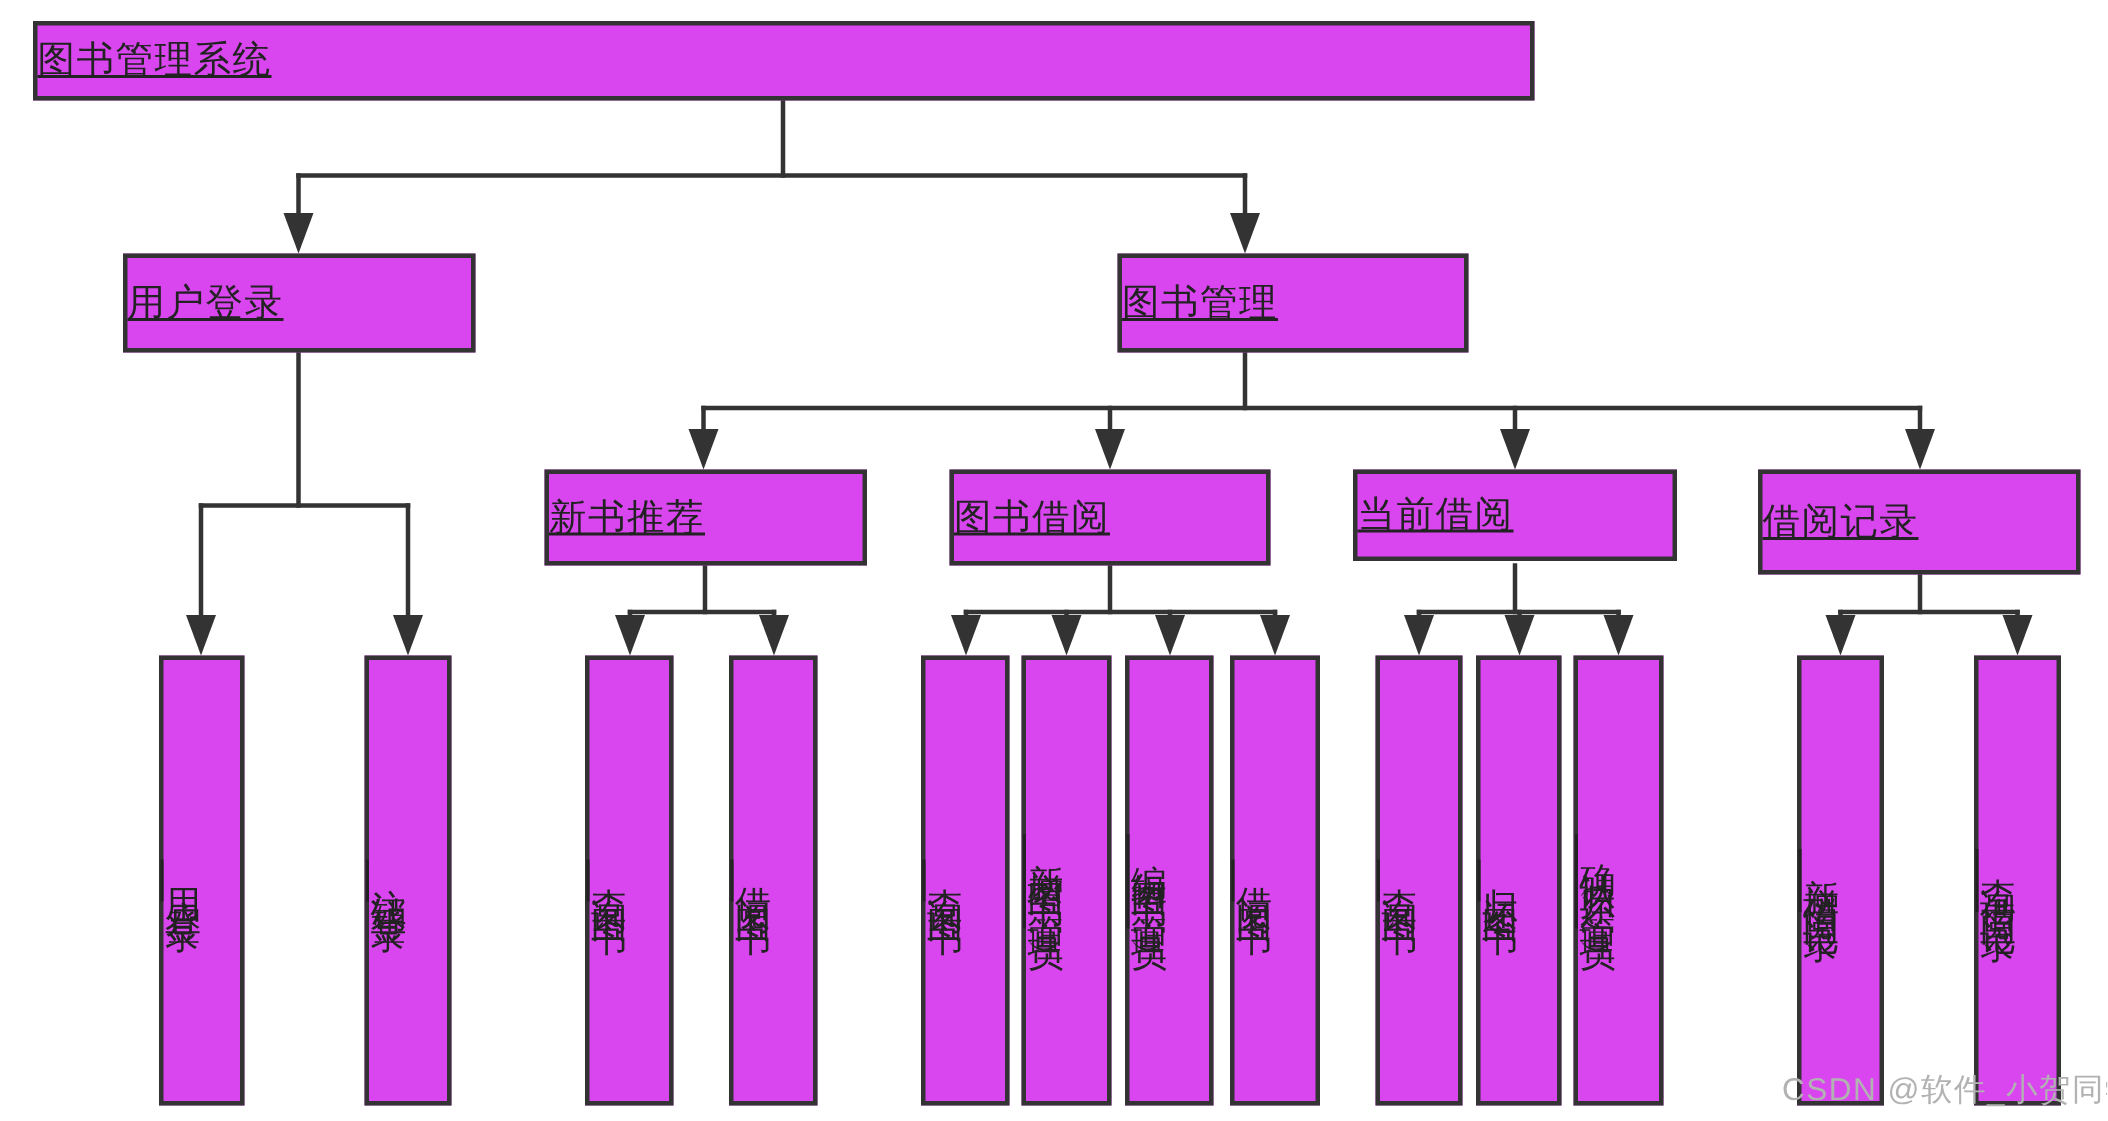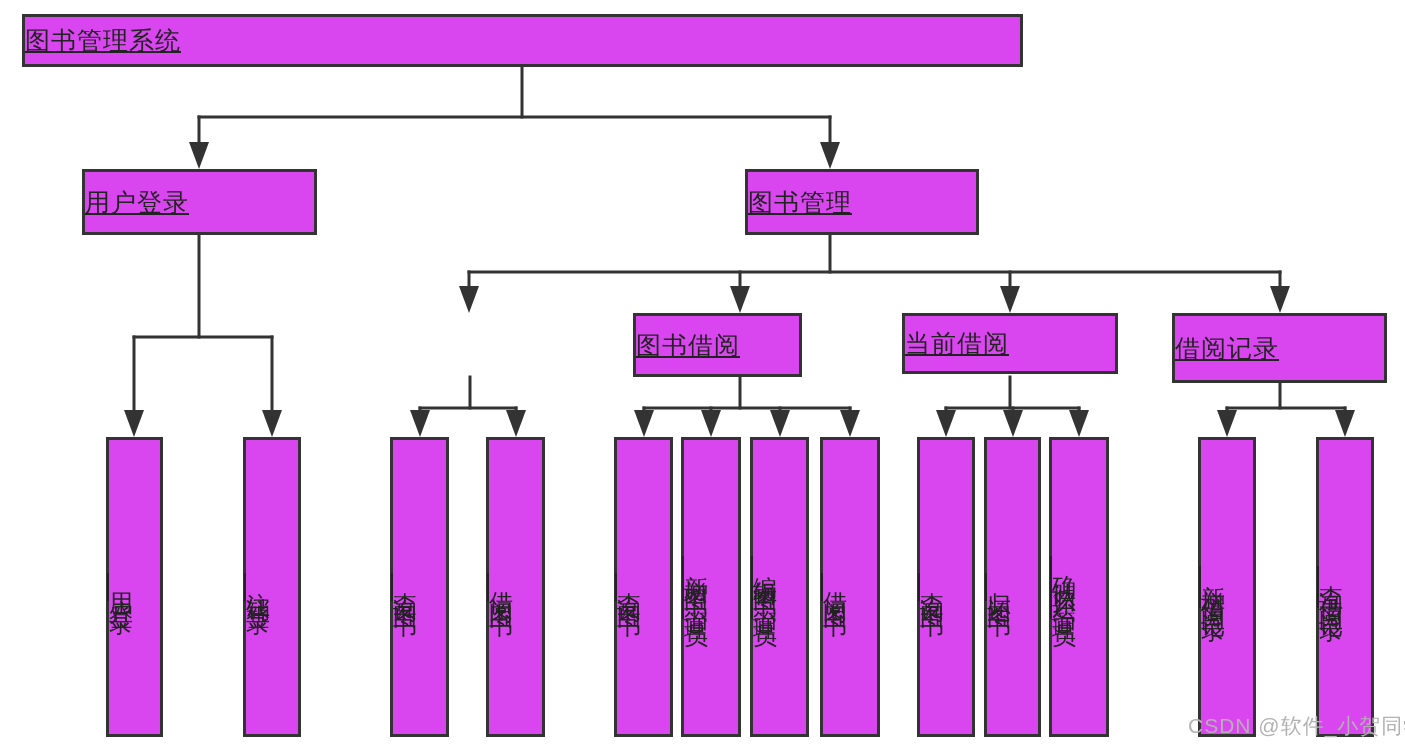--- a/index.html
+++ b/index.html
@@ -134,21 +134,24 @@
     <span>图书管理系统</span>
   </div>
 
   <div class="node h-node" style="left:82px; top:169px; width:235px; height:66px;">
     <span>用户登录</span>
   </div>
   <div class="node h-node" style="left:713px; top:169px; width:234px; height:66px;margin-left:32px;">
     <span>图书管理</span>
   </div>
 
-  <div class="node h-node" style="left:633px; top:313px; width:169px; height:64px;">
+  <div class="node h-node" style="left:363px; top:313px; width:215px; height:64px;">
+    <span>新书推荐</span>
+  </div>
+  <div class="node h-node" style="left:633px; top:313px; width:214px; height:64px;">
     <span>图书借阅</span>
   </div>
   <div class="node h-node" style="left:902px; top:313px; width:216px; height:61px;">
     <span>当前借阅</span>
   </div>
   <div class="node h-node" style="left:1172px; top:313px; width:215px; height:70px;">
     <span>借阅记录</span>
   </div>
 
   <div class="node leaf" style="left:106px; top:437px; width:57px; height:300px;">

